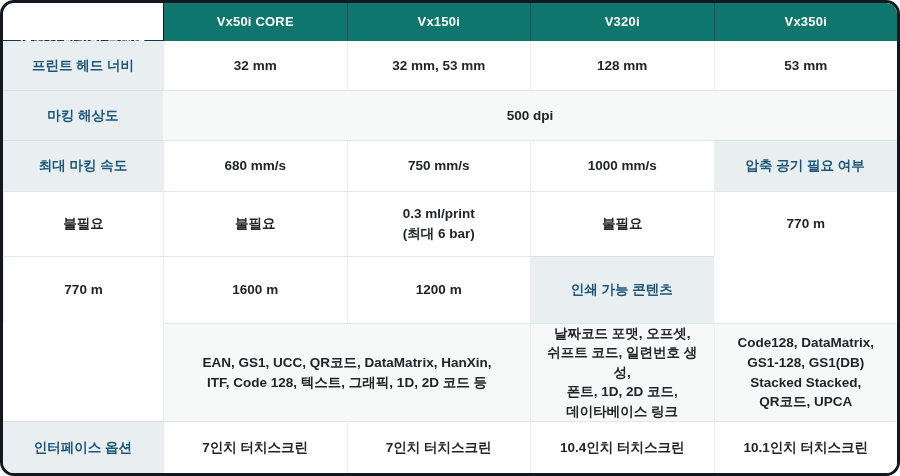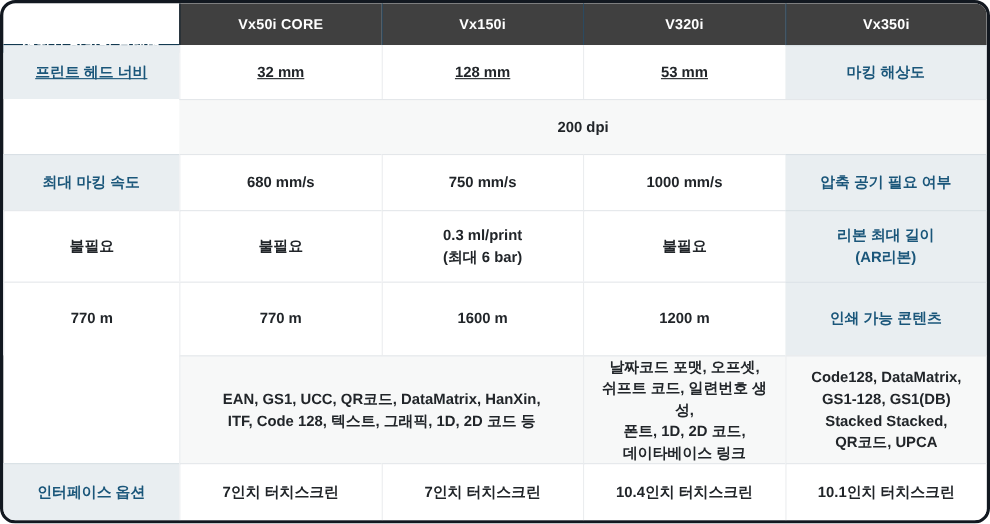--- a/index.html
+++ b/index.html
@@ -10,68 +10,67 @@
     grid-template-rows:38px 49px 50px 51px 65px 67px 98px 52px;
     width:900px;height:476px;box-sizing:border-box;
     border:3px solid #121820;border-radius:14px;overflow:hidden;background:#fff;
   }
   .cell{
     display:flex;align-items:center;justify-content:center;
     text-align:center;box-sizing:border-box;padding:4px 10px;
     white-space:pre-line;line-height:1.45;
   }
   
-  .h{background:#404040;color:#ffffff;font-weight:700;font-size:13px;letter-spacing:.2px;}
+  .h{background:#0f766e;color:#ffffff;font-weight:700;font-size:13px;letter-spacing:.2px;}
   .h-first{background:#123950;margin-top:37px;}
   .h-m{border-left:1px solid #2c4a60;}
   .h-m-first{border-left:1px solid #0a1c2a;}
   
   .lab{background:#e9eef1;color:#1a567a;font-weight:700;font-size:13.5px;
        border-top:1px solid #d9e0e5;}
   
   .d{background:#ffffff;color:#212529;font-weight:700;font-size:13.5px;
      border-top:1px solid #e4e7ea;border-left:1px solid #ebedef;}
   .d-shade{background:#f7f8f8;}
   .span4{grid-column:2 / 6;border-left:none;}
   .span2{grid-column:2 / 4;}
-  .no-top{border-top:none;text-decoration:underline;}
+  .no-top{border-top:none;}
 </style>
 </head>
 <body>
 
 <div class="table">
 
   <div class="cell h h-first">열전사 마킹기 모델명</div>
   <div class="cell h h-m h-m-first">Vx50i CORE</div>
   <div class="cell h h-m">Vx150i</div>
   <div class="cell h h-m">V320i</div>
   <div class="cell h h-m">Vx350i</div>
 
   <div class="cell lab no-top">프린트 헤드 너비</div>
   <div class="cell d no-top">32 mm</div>
+  <div class="cell d no-top">32 mm, 53 mm</div>
   <div class="cell d no-top">128 mm</div>
   <div class="cell d no-top">53 mm</div>
 
   <div class="cell lab">마킹 해상도</div>
-  <div class="cell d d-shade span4">200 dpi</div>
+  <div class="cell d d-shade span4">500 dpi</div>
 
   <div class="cell lab">최대 마킹 속도</div>
   <div class="cell d">680 mm/s</div>
   <div class="cell d">750 mm/s</div>
   <div class="cell d">1000 mm/s</div>
 
   <div class="cell lab">압축 공기 필요 여부</div>
   <div class="cell d">불필요</div>
   <div class="cell d">불필요</div>
   <div class="cell d">0.3 ml/print
 (최대 6 bar)</div>
   <div class="cell d">불필요</div>
 
-  <div class="cell lab">리본 최대 길이
-(AR리본)</div>
   <div class="cell d">770 m</div>
   <div class="cell d">770 m</div>
   <div class="cell d">1600 m</div>
   <div class="cell d">1200 m</div>
 
   <div class="cell lab">인쇄 가능 콘텐츠</div>
   <div class="cell d d-shade span2">EAN, GS1, UCC, QR코드, DataMatrix, HanXin,
 ITF, Code 128, 텍스트, 그래픽, 1D, 2D 코드 등</div>
   <div class="cell d d-shade">날짜코드 포맷, 오프셋,
 쉬프트 코드, 일련번호 생성,

